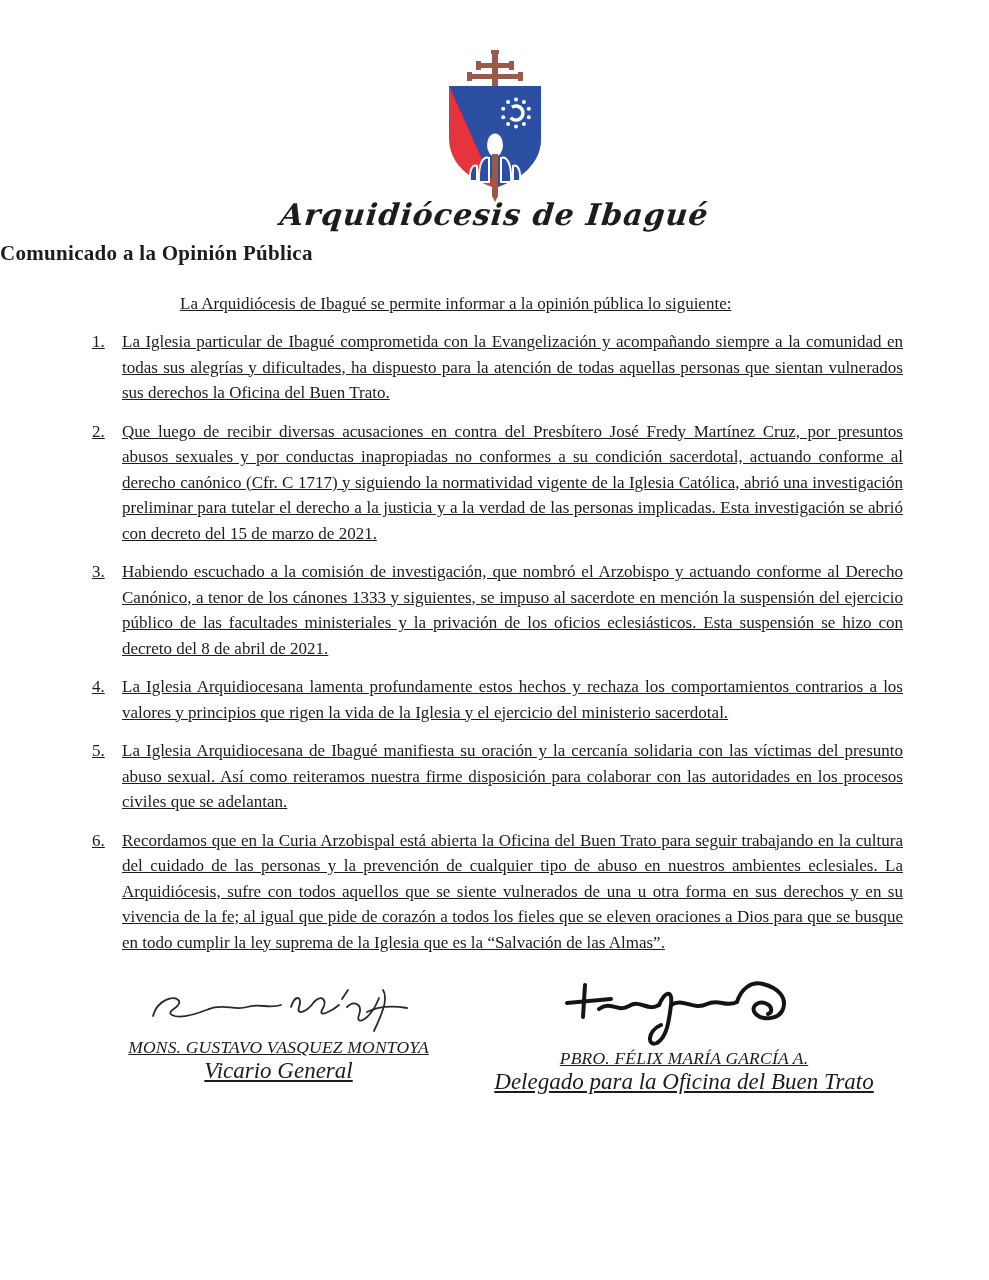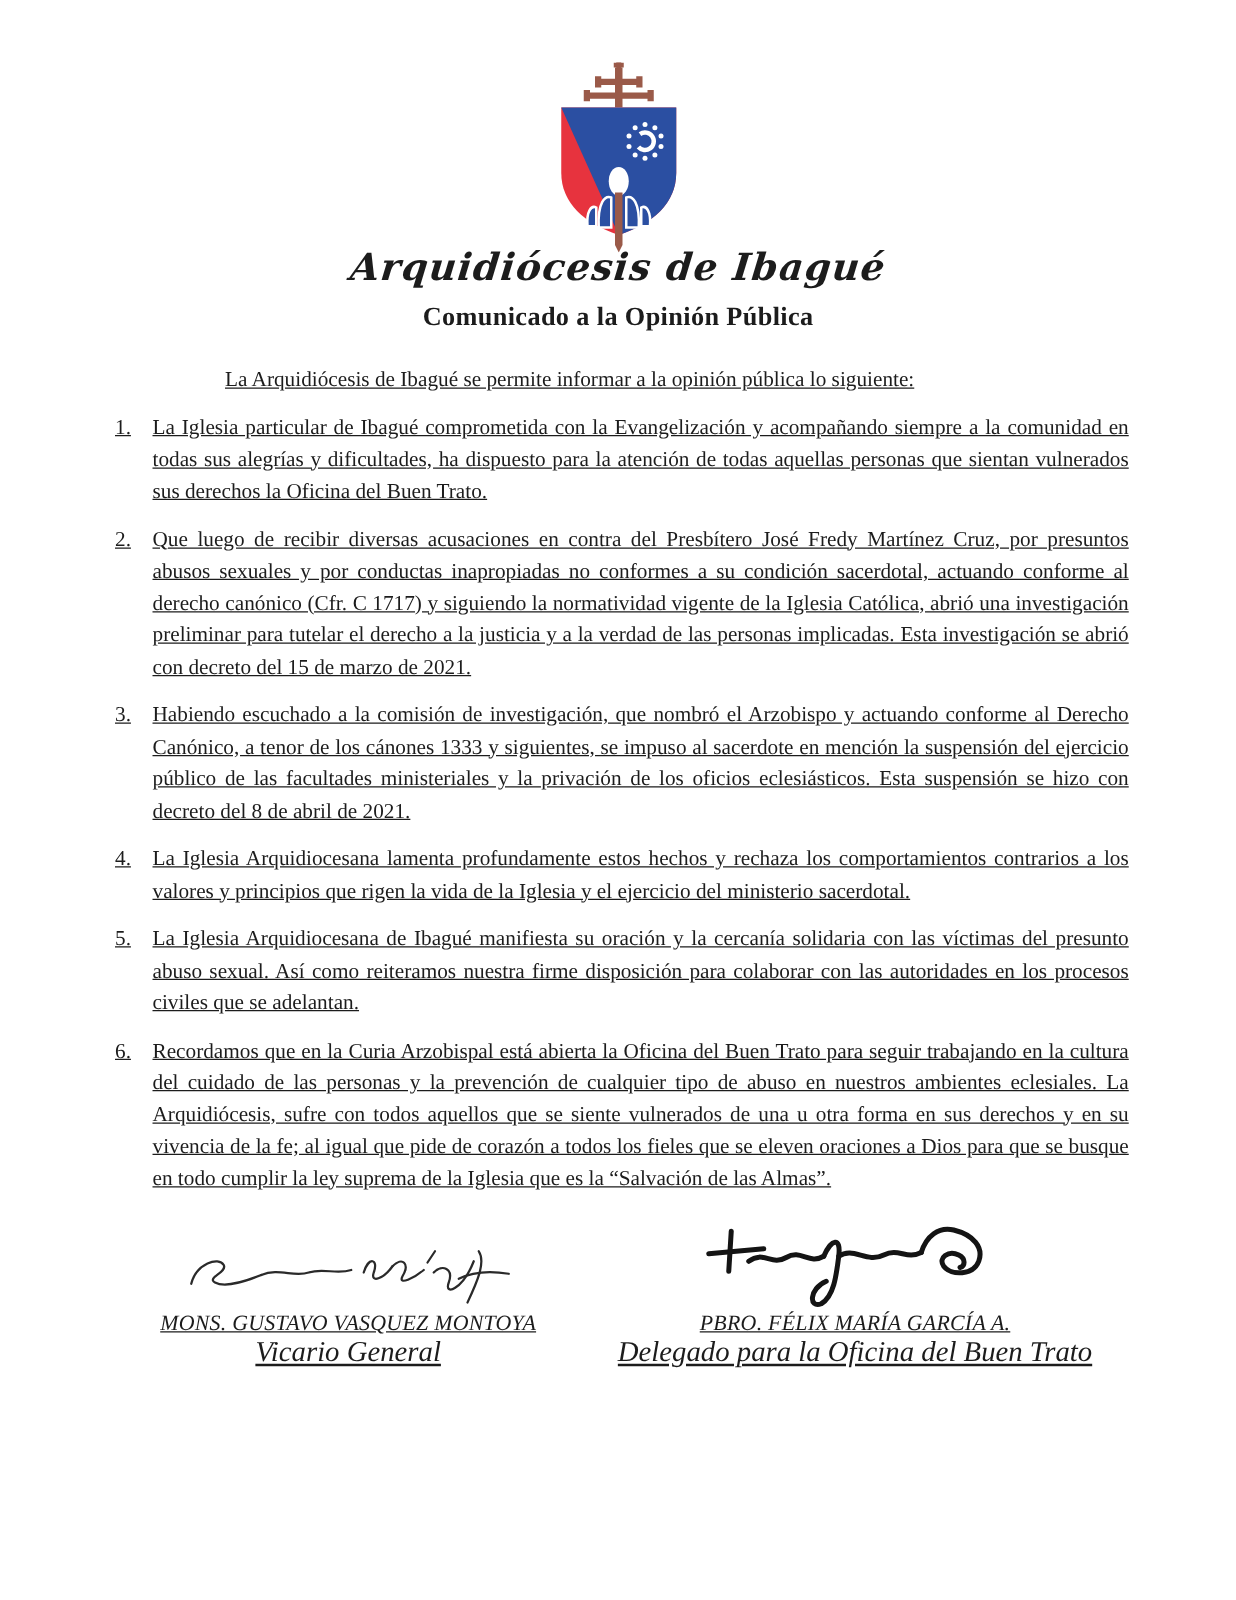--- a/index.html
+++ b/index.html
@@ -22,21 +22,20 @@
     font-family: "DejaVu Serif", serif;
     font-style: italic;
     font-weight: 700;
     font-size: 30px;
     line-height: 34px;
     margin-top: -4px;
     letter-spacing: 1px;
     transform: skewX(-6deg);
   }
   .doc-title {
-    text-align: center;
     font-weight: 700;
     font-size: 21px;
     line-height: 26px;
     margin-top: 8px;
     letter-spacing: 0.3px;
   }
   .content {
     padding: 0 86px 0 92px;
     text-decoration: underline;
   }
@@ -64,21 +63,21 @@
   .dateline {
     margin-top: 30px;
     padding-right: 4px;
     text-align: right;
     font-size: 18px;
     line-height: 26px;
   }
   .signatures {
     display: flex;
     margin-top: 18px;
-    align-items: flex-end;
+    align-items: center;
   }
   .sig-block {
     text-align: center;
   }
   .sig-block.left  { width: 46%; }
   .sig-block.right { width: 54%; }
   .sig-scribble { line-height: 0; }
   .sig-name {
     font-style: italic;
     font-size: 17.5px;

